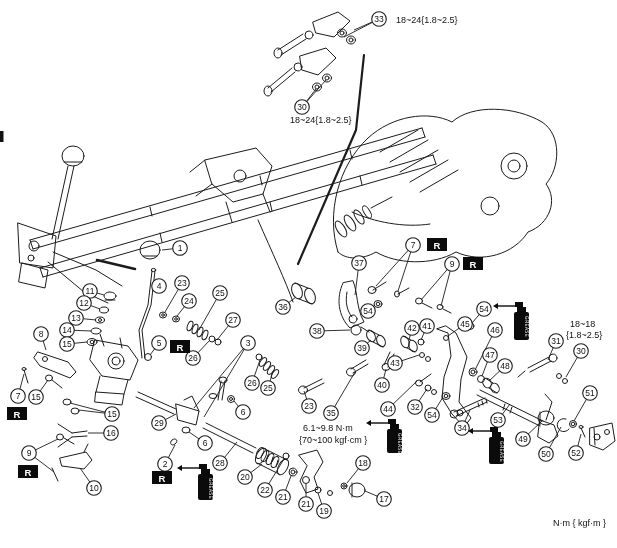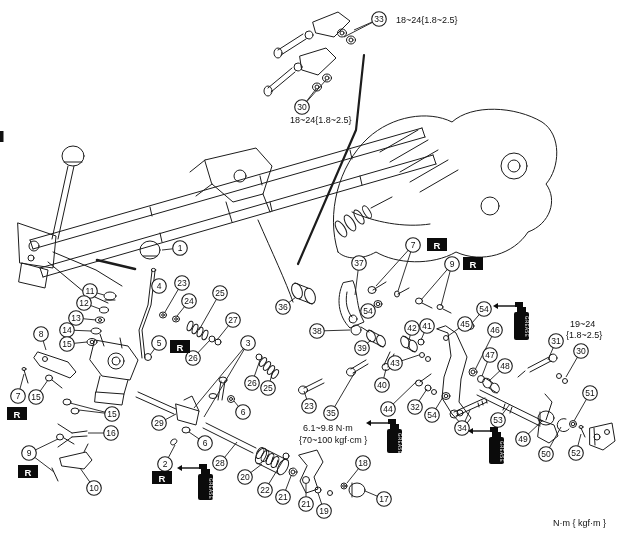--- a/index.html
+++ b/index.html
@@ -728,18 +728,18 @@
           <rect x="388" y="419" width="8" height="5" class="gf"></rect>
           <rect x="390" y="424" width="9" height="6" class="gf"></rect>
           <rect x="387" y="429" width="15" height="24" rx="2" class="gf"></rect>
           <text class="gt" transform="translate(397.5 433) rotate(90)">GREASE</text>
         </g>
       </g>
   </svg>
 
   <div class="tq" style="left:396px;top:15px">18~24{1.8~2.5}</div>
   <div class="tq" style="left:290px;top:115px">18~24{1.8~2.5}</div>
-  <div class="tq" style="left:570px;top:319px">19~24</div>
+  <div class="tq" style="left:570px;top:319px">18~18</div>
   <div class="tq" style="left:566px;top:330px">{1.8~2.5}</div>
   <div class="tq" style="left:303px;top:423px">6.1~9.8 N·m</div>
   <div class="tq" style="left:299px;top:435px">{70~100 kgf·cm }</div>
   <div class="tq" style="left:553px;top:518px">N·m { kgf·m }</div>
 </div>
 
 </body></html>

